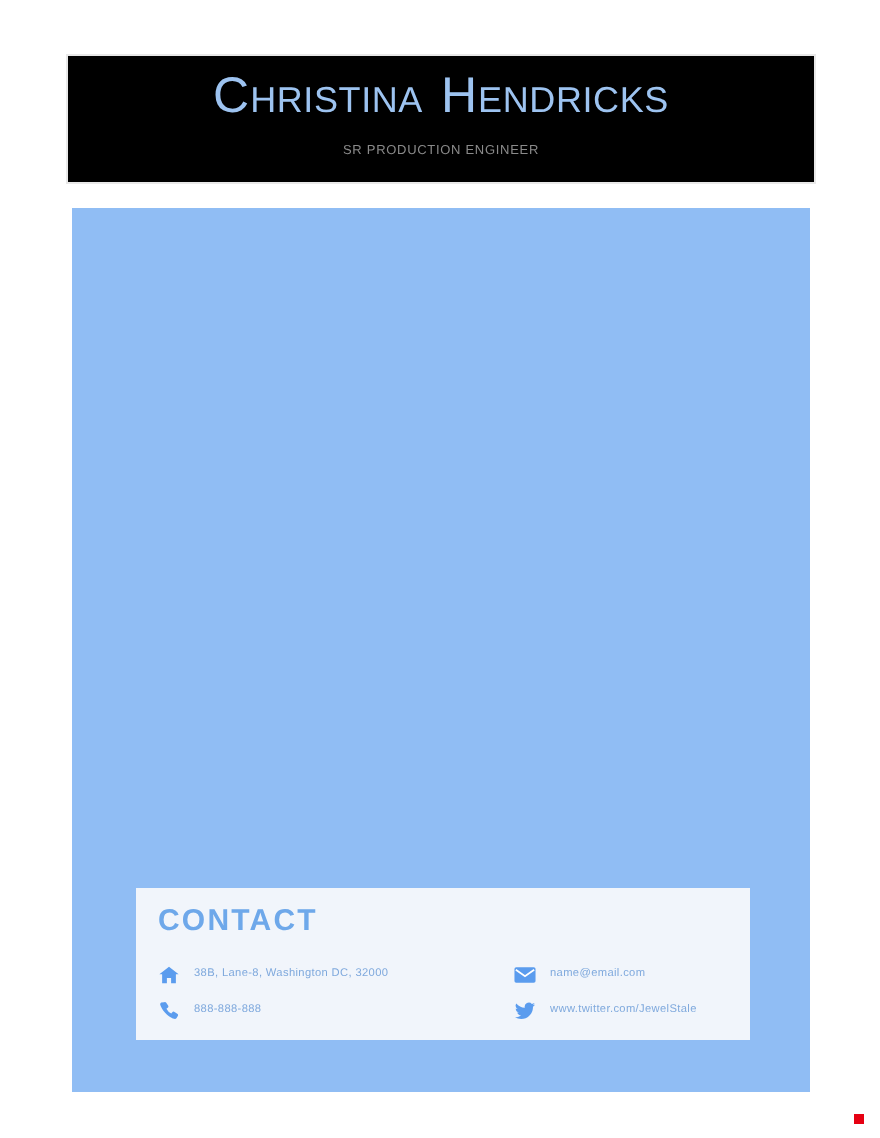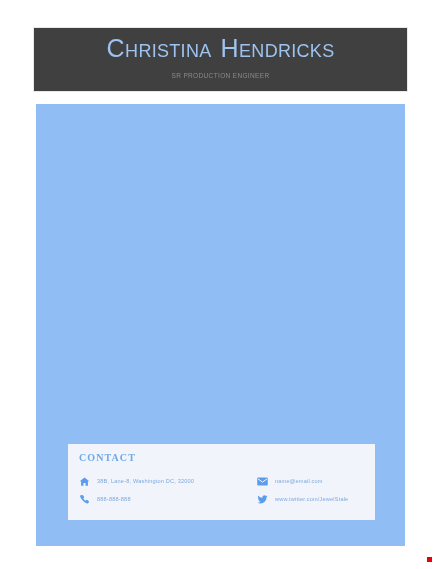--- a/index.html
+++ b/index.html
@@ -15,21 +15,21 @@
     overflow: hidden;
   }
 
   
   #header-card {
     position: absolute;
     left: 33px;
     top: 27px;
     width: 375px;
     height: 65px;
-    background: #404040;
+    background: #000000;
     border: 1px solid #e8e8e8;
     box-sizing: border-box;
     display: flex;
     flex-direction: column;
     align-items: center;
     justify-content: flex-start;
     padding-top: 8px;
   }
   #name-line {
     color: #9dc3f0;
@@ -79,25 +79,24 @@
     left: 32px;
     top: 340px;
     width: 307px;
     height: 76px;
     background: #f1f5fb;
     box-sizing: border-box;
     padding: 8px 11px 0 11px;
   }
   #contact-heading {
     color: #6ea8ea;
-    font-size: 10px;
+    font-size: 15px;
     font-weight: 700;
     letter-spacing: 1.1px;
     margin: 0 0 9px 0;
-    font-family: Liberation Serif, serif;
   }
   #contact-grid {
     display: grid;
     grid-template-columns: 178px auto;
     grid-template-rows: 18px 18px;
     align-items: center;
   }
   .contact-row {
     display: flex;
     align-items: center;

